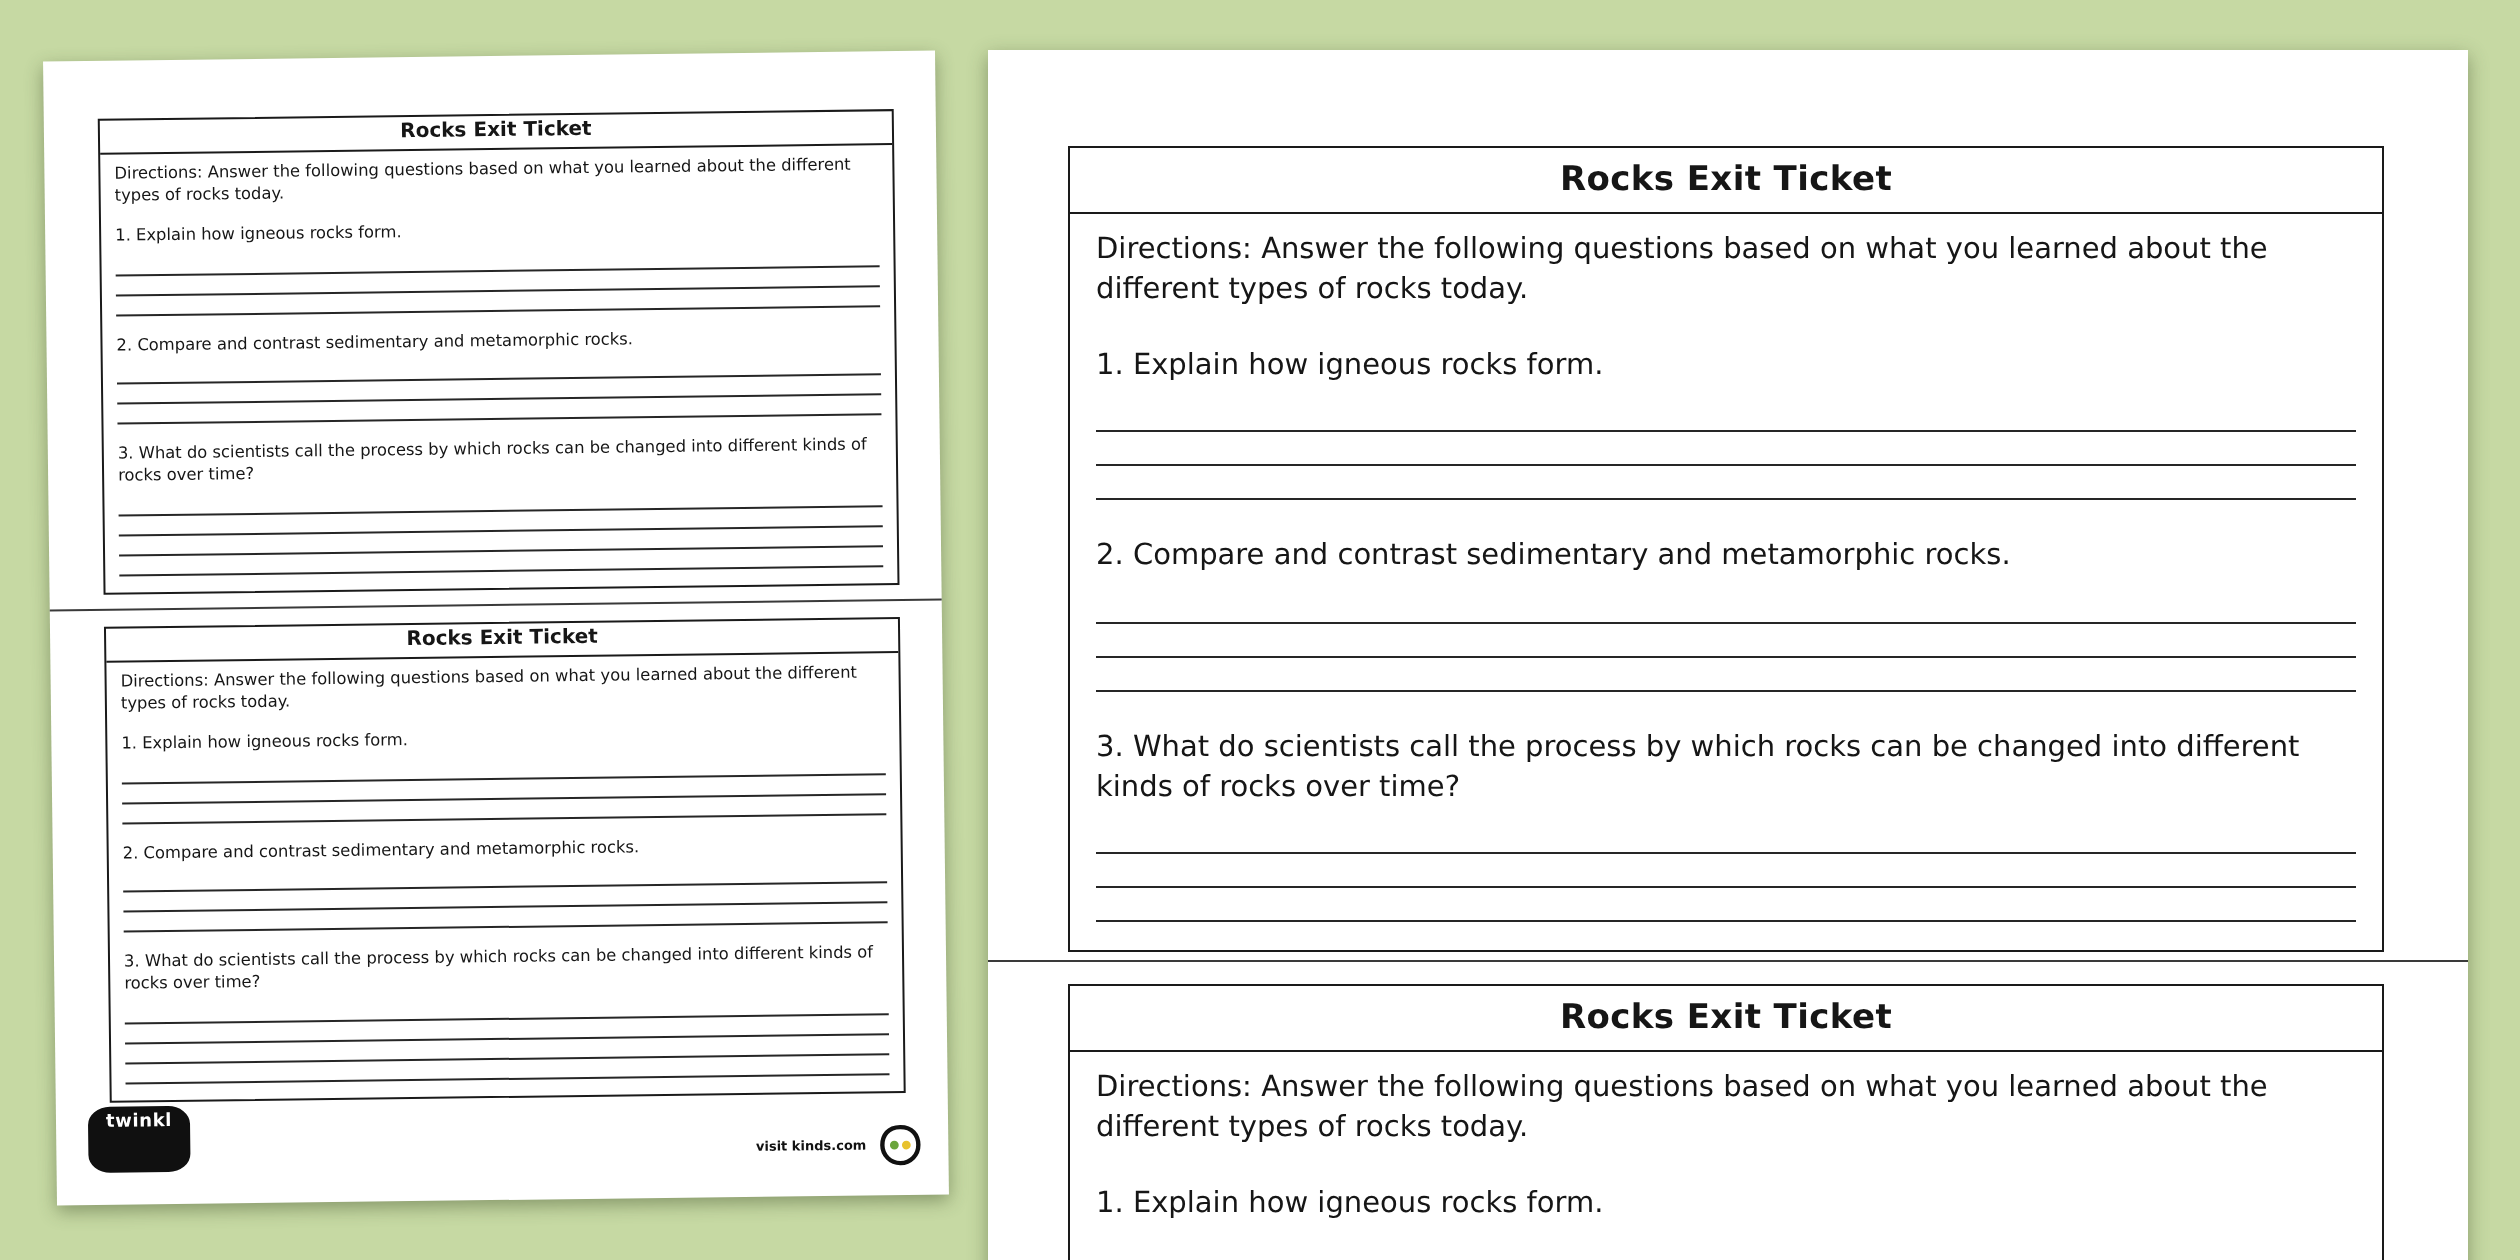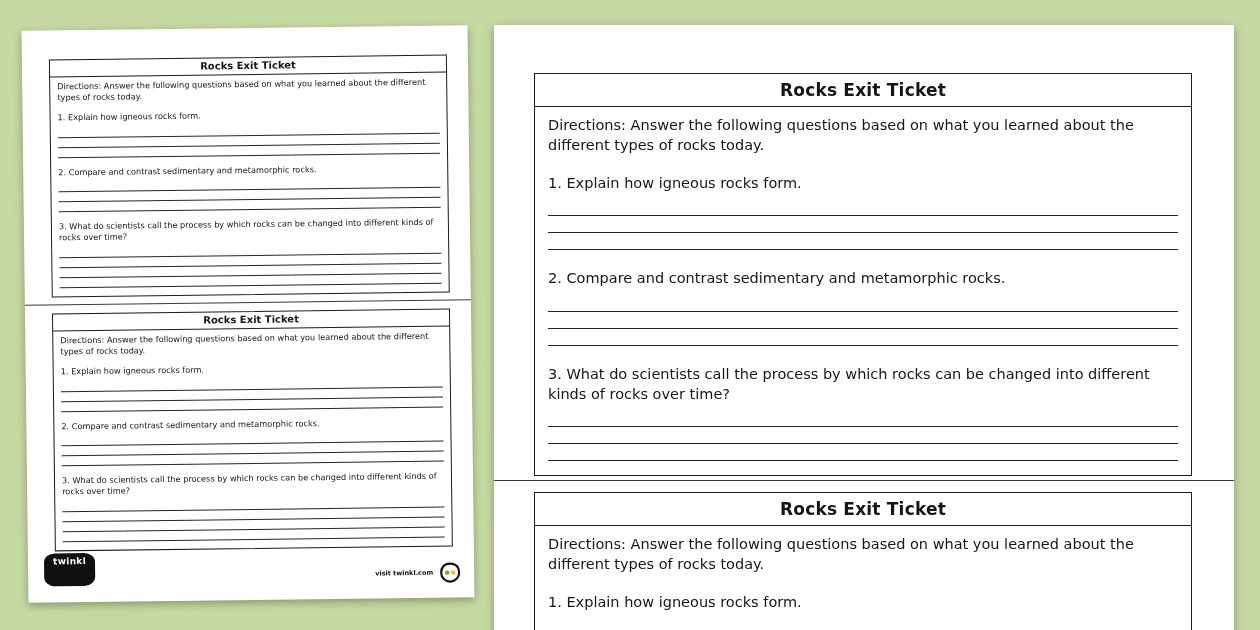--- a/index.html
+++ b/index.html
@@ -119,21 +119,21 @@
           <div class="wline"></div>
           <div class="wline"></div>
           <div class="wline"></div>
           <div class="wline"></div>
         </div>
       </div>
     </div>
 
     <div class="logo-cloud">twinkl</div>
     <div class="footer-right">
-      <span class="visit">visit twinkl.com</span>
+      <span class="visit">visit kinds.com</span>
       <svg class="stamp" viewBox="0 0 24 22">
         <path d="M12 2 C6 2 3 6 3 11 C3 16 7 20 12 20 C17 20 21 16 21 11 C21 6 18 2 12 2 Z" fill="none" stroke="#111" stroke-width="2.2"></path>
         <circle cx="9" cy="11" r="2.2" fill="#6aa53c"></circle>
         <circle cx="15" cy="11" r="2.2" fill="#e8c22e"></circle>
       </svg>
     </div>
   </div>
 
   <div class="page page-right">
 

